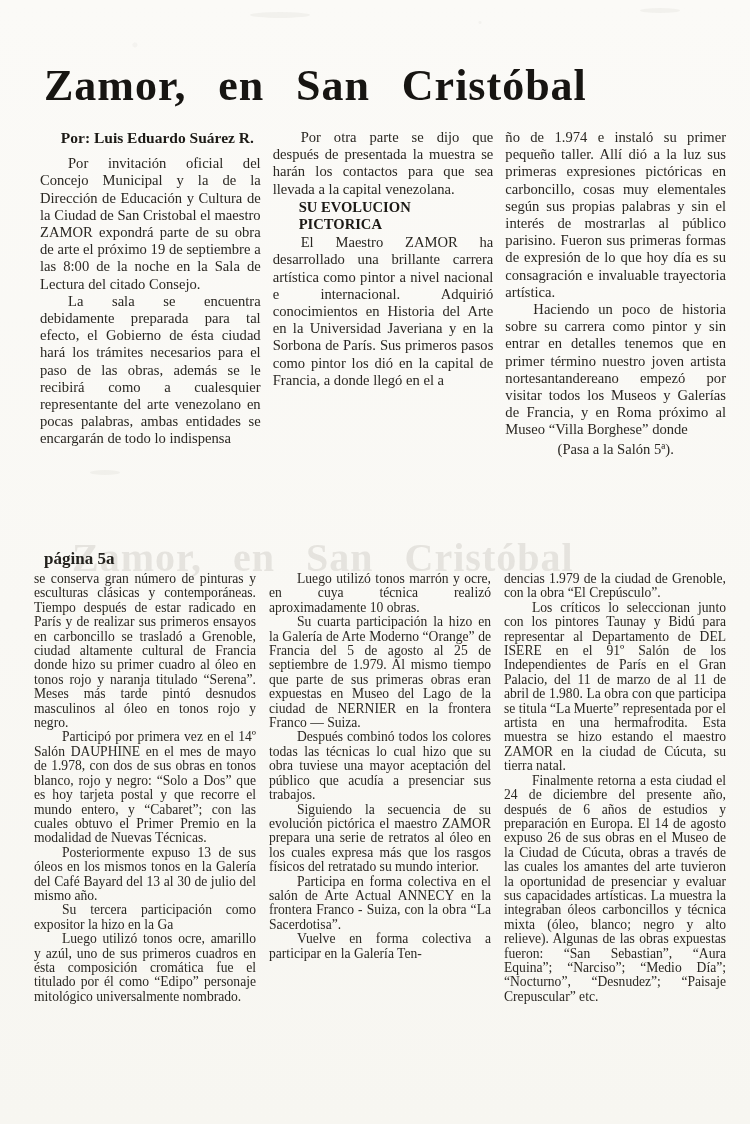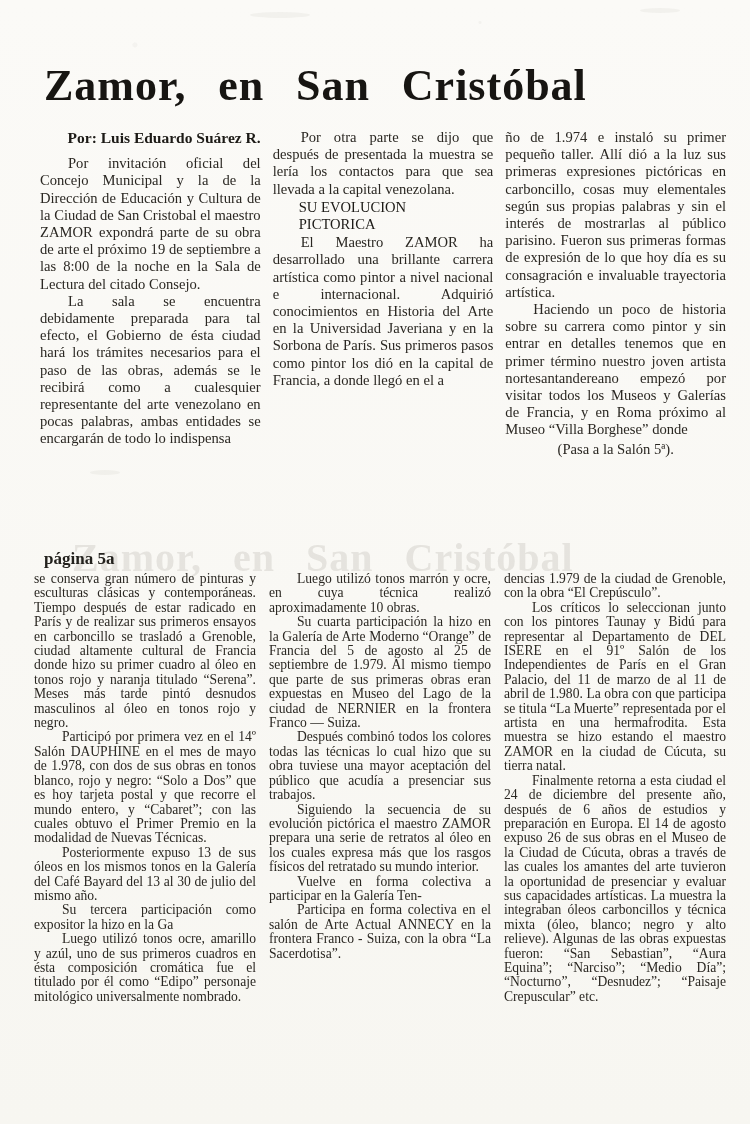--- a/index.html
+++ b/index.html
@@ -23,22 +23,22 @@
     letter-spacing:1px;word-spacing:0.45em;
     font-family:"Liberation Serif","DejaVu Serif",serif;
   }
   .cols{position:absolute;display:flex;}
   .top-cols{left:40px;top:129px;width:686px;gap:12px;}
   .top-cols .col{flex:1 1 0;font-size:14.6px;line-height:17.2px;text-align:justify;}
   .bottom-cols{left:34px;top:572px;width:692px;gap:13px;}
   .bottom-cols .col{flex:1 1 0;font-size:13.6px;line-height:14.4px;text-align:justify;}
   .para{margin:0;}
   .indent{text-indent:28px;}
-  .byline{margin:0 0 9px 0;font-weight:bold;font-size:15.5px;color:#1c1a16;text-indent:14px;text-align:right;}
-  .subhead{font-weight:normal;margin:1px 0 1px 26px;text-align:left;color:#1c1a16;}
+  .byline{margin:0 0 9px 0;font-weight:bold;font-size:15.5px;color:#1c1a16;text-indent:14px;text-align:center;}
+  .subhead{font-weight:bold;margin:1px 0 1px 26px;text-align:left;color:#1c1a16;}
   .subhead div{margin:0;}
   .continuation{margin:2px 0 0 0;text-align:center;font-weight:bold;font-weight:normal;}
   .page-label{
     position:absolute;left:44px;top:549px;margin:0;
     font-weight:bold;font-size:17px;color:#23211d;
   }
   .ghost-headline{
     position:absolute;left:72px;top:534px;width:640px;margin:0;
     font-size:40px;font-weight:bold;letter-spacing:1px;word-spacing:0.5em;
     color:rgba(150,146,136,0.20);
@@ -60,21 +60,21 @@
 
   <h1 class="headline">Zamor, en San Cristóbal</h1>
 
   <section class="cols top-cols">
     <div class="col">
       <p class="byline">Por: Luis Eduardo Suárez R.</p>
       <p class="para indent">Por invitación oficial del Concejo Municipal y la de la Dirección de Educación y Cultura de la Ciudad de San Cristobal el maestro ZAMOR expondrá parte de su obra de arte el próximo 19 de septiembre a las 8:00 de la noche en la Sala de Lectura del citado Consejo.</p>
       <p class="para indent">La sala se encuentra debidamente preparada para tal efecto, el Gobierno de ésta ciudad hará los trámites necesarios para el paso de las obras, además se le recibirá como a cualesquier representante del arte venezolano en pocas palabras, ambas entidades se encargarán de todo lo indispensa</p>
     </div>
     <div class="col">
-      <p class="para indent">Por otra parte se dijo que después de presentada la muestra se lería los contactos para que sea llevada a la capital venezolana.</p>
+      <p class="para indent">Por otra parte se dijo que después de presentada la muestra se harán los contactos para que sea llevada a la capital venezolana.</p>
       <div class="subhead">
         <div>SU EVOLUCION</div>
         <div>PICTORICA</div>
       </div>
       <p class="para indent">El Maestro ZAMOR ha desarrollado una brillante carrera artística como pintor a nivel nacional e internacional. Adquirió conocimientos en Historia del Arte en la Universidad Javeriana y en la Sorbona de París. Sus primeros pasos como pintor los dió en la capital de Francia, a donde llegó en el a</p>
     </div>
     <div class="col">
       <p class="para">ño de 1.974 e instaló su primer pequeño taller. Allí dió a la luz sus primeras expresiones pictóricas en carboncillo, cosas muy elementales según sus propias palabras y sin el interés de mostrarlas al público parisino. Fueron sus primeras formas de expresión de lo que hoy día es su consagración e invaluable trayectoria artística.</p>
       <p class="para indent">Haciendo un poco de historia sobre su carrera como pintor y sin entrar en detalles tenemos que en primer término nuestro joven artista nortesantandereano empezó por visitar todos los Museos y Galerías de Francia, y en Roma próximo al Museo “Villa Borghese” donde</p>
       <p class="para continuation">(Pasa a la Salón 5ª).</p>
@@ -90,22 +90,22 @@
       <p class="para indent">Participó por primera vez en el 14º Salón DAUPHINE en el mes de mayo de 1.978, con dos de sus obras en tonos blanco, rojo y negro: “Solo a Dos” que es hoy tarjeta postal y que recorre el mundo entero, y “Cabaret”; con las cuales obtuvo el Primer Premio en la modalidad de Nuevas Técnicas.</p>
       <p class="para indent">Posteriormente expuso 13 de sus óleos en los mismos tonos en la Galería del Café Bayard del 13 al 30 de julio del mismo año.</p>
       <p class="para indent">Su tercera participación como expositor la hizo en la Ga</p>
       <p class="para indent">Luego utilizó tonos ocre, amarillo y azúl, uno de sus primeros cuadros en ésta composición cromática fue el titulado por él como “Edipo” personaje mitológico universalmente nombrado.</p>
     </div>
     <div class="col">
       <p class="para indent">Luego utilizó tonos marrón y ocre, en cuya técnica realizó aproximadamente 10 obras.</p>
       <p class="para indent">Su cuarta participación la hizo en la Galería de Arte Moderno “Orange” de Francia del 5 de agosto al 25 de septiembre de 1.979. Al mismo tiempo que parte de sus primeras obras eran expuestas en Museo del Lago de la ciudad de NERNIER en la frontera Franco — Suiza.</p>
       <p class="para indent">Después combinó todos los colores todas las técnicas lo cual hizo que su obra tuviese una mayor aceptación del público que acudía a presenciar sus trabajos.</p>
       <p class="para indent">Siguiendo la secuencia de su evolución pictórica el maestro ZAMOR prepara una serie de retratos al óleo en los cuales expresa más que los rasgos físicos del retratado su mundo interior.</p>
+      <p class="para indent">Participa en forma colectiva en el salón de Arte Actual ANNECY en la frontera Franco - Suiza, con la obra “La Sacerdotisa”.</p>
       <p class="para indent">Vuelve en forma colectiva a participar en la Galería Ten-</p>
-      <p class="para indent">Participa en forma colectiva en el salón de Arte Actual ANNECY en la frontera Franco - Suiza, con la obra “La Sacerdotisa”.</p>
     </div>
     <div class="col">
       <p class="para">dencias 1.979 de la ciudad de Grenoble, con la obra “El Crepúsculo”.</p>
       <p class="para indent">Los críticos lo seleccionan junto con los pintores Taunay y Bidú para representar al Departamento de DEL ISERE en el 91º Salón de los Independientes de París en el Gran Palacio, del 11 de marzo de al 11 de abril de 1.980. La obra con que participa se titula “La Muerte” representada por el artista en una hermafrodita. Esta muestra se hizo estando el maestro ZAMOR en la ciudad de Cúcuta, su tierra natal.</p>
       <p class="para indent">Finalmente retorna a esta ciudad el 24 de diciembre del presente año, después de 6 años de estudios y preparación en Europa. El 14 de agosto expuso 26 de sus obras en el Museo de la Ciudad de Cúcuta, obras a través de las cuales los amantes del arte tuvieron la oportunidad de presenciar y evaluar sus capacidades artísticas. La muestra la integraban óleos carboncillos y técnica mixta (óleo, blanco; negro y alto relieve). Algunas de las obras expuestas fueron: “San Sebastian”, “Aura Equina”; “Narciso”; “Medio Día”; “Nocturno”, “Desnudez”; “Paisaje Crepuscular” etc.</p>
     </div>
   </section>
 
 </div>
 

